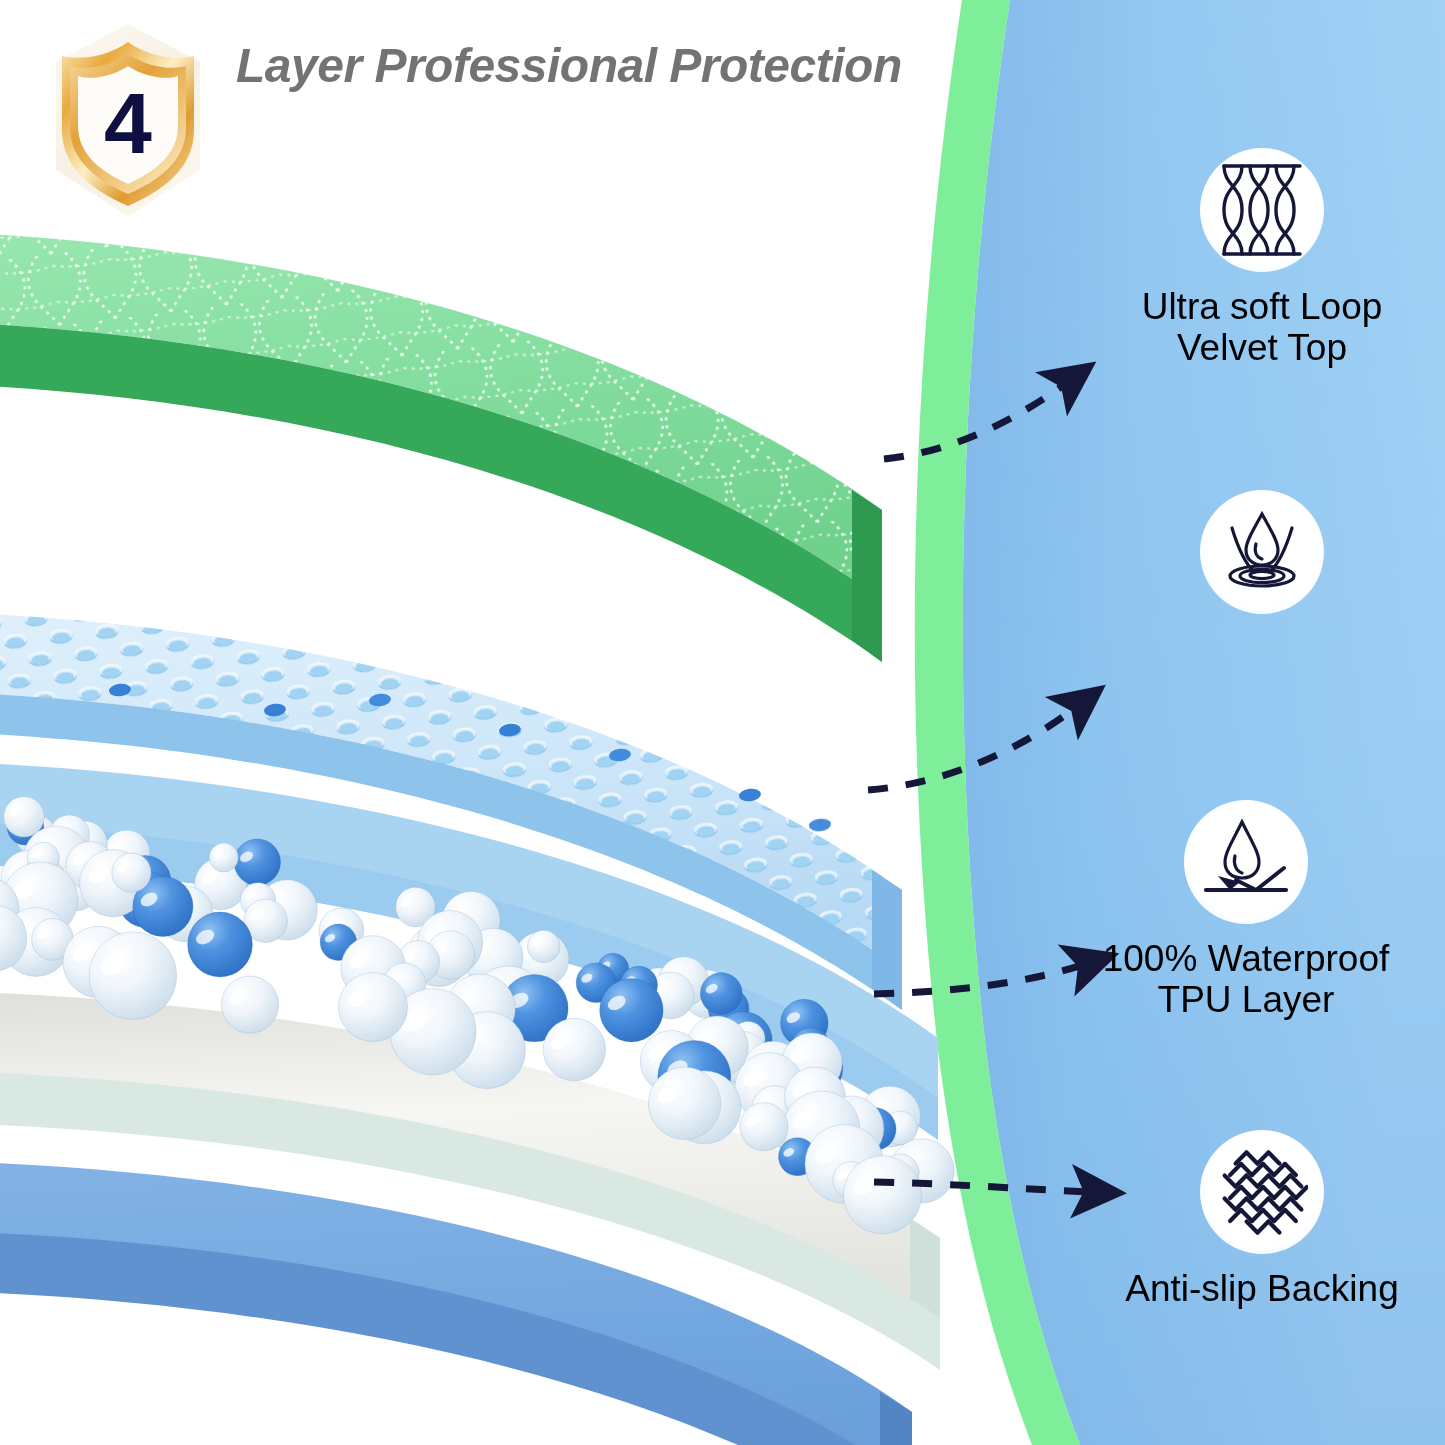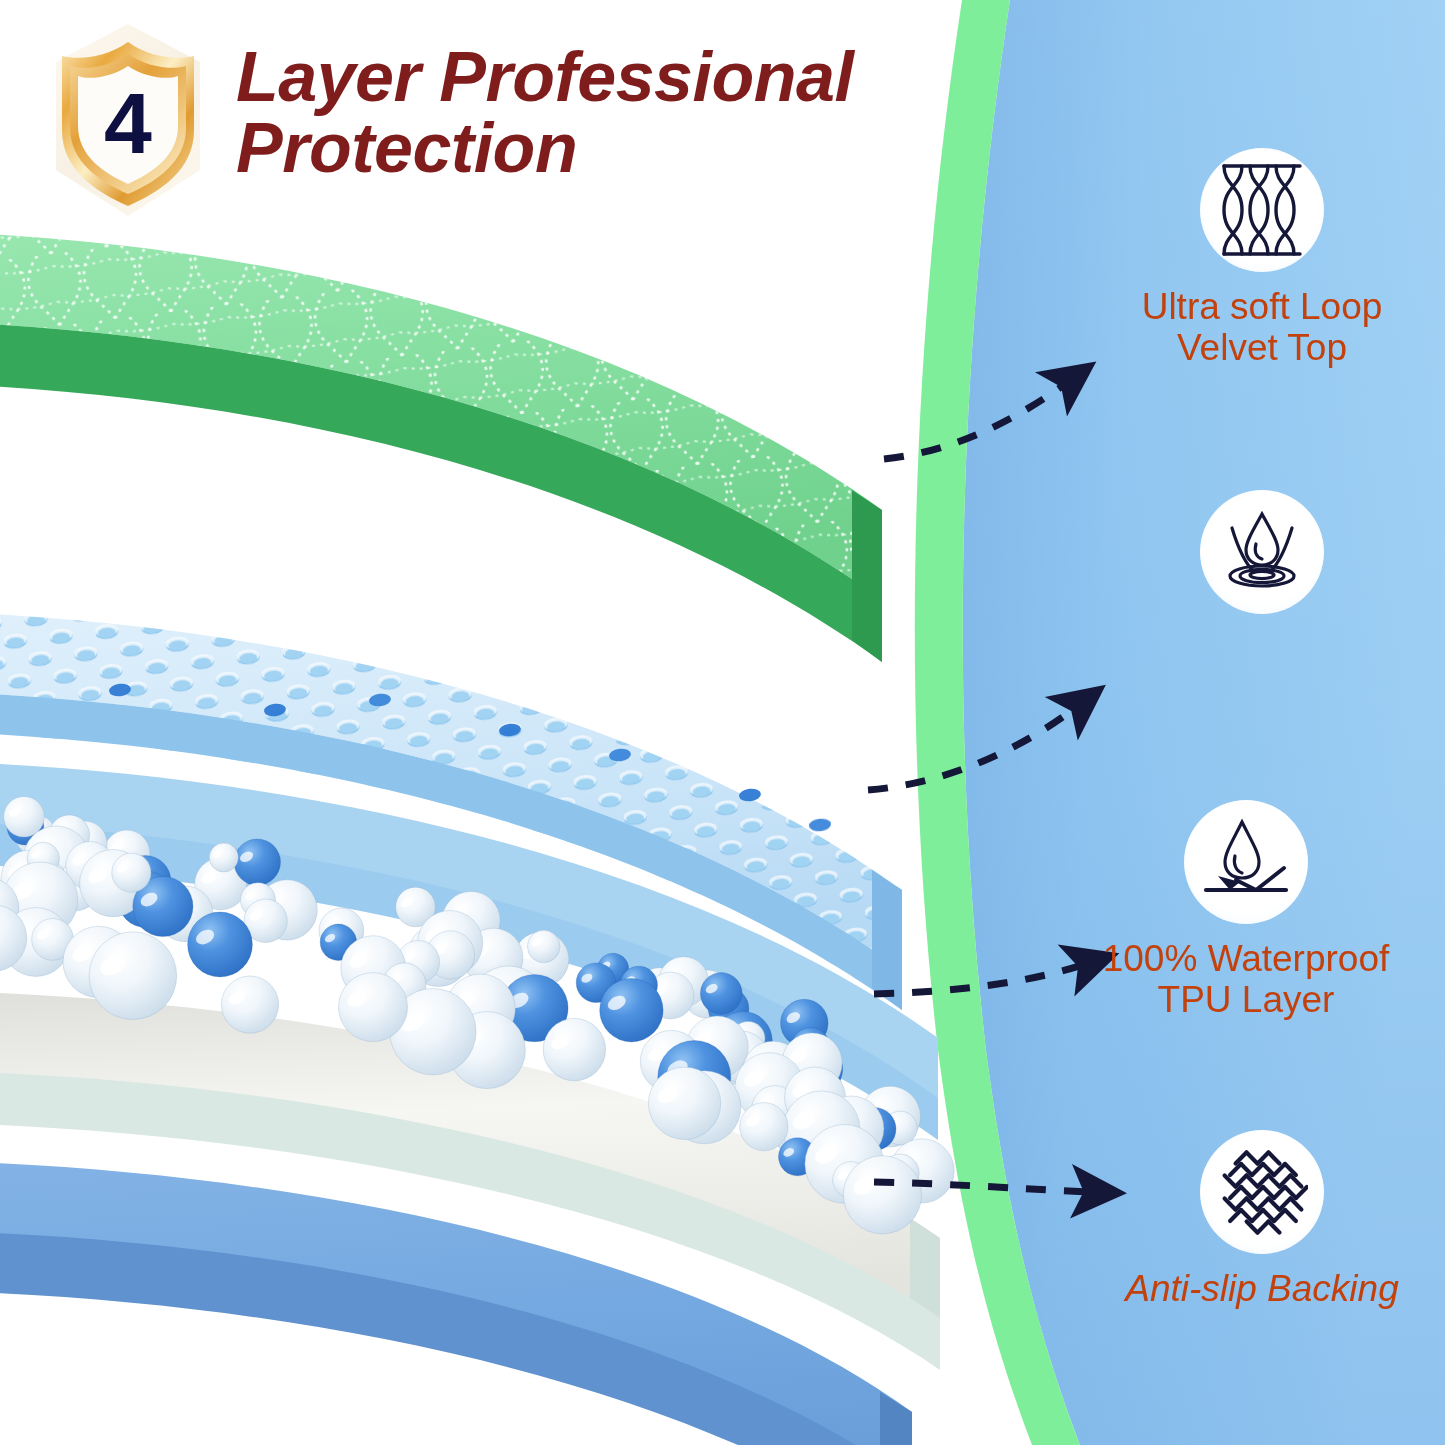--- a/index.html
+++ b/index.html
@@ -22,25 +22,25 @@
   
   #right-panel {
     left: 0; top: 0; width: 1445px; height: 1445px;
     pointer-events: none;
   }
   
   #title-block {
     left: 236px; top: 42px; width: 700px;
   }
   #title-text {
-    font-size: 70px;
+    font-size: 48px;
     font-weight: bold;
     font-style: italic;
     line-height: 1.02;
-    color: #7f1d1d;
+    color: #737373;
     letter-spacing: -0.5px;
   }
   #shield-badge {
     left: 28px; top: 18px; width: 200px; height: 205px;
   }
   #shield-num {
     position: absolute;
     left: 0; top: 0; width: 200px; height: 205px;
     display: flex; align-items: center; justify-content: center;
     font-size: 86px;
@@ -58,28 +58,28 @@
   .feature-icon-wrap {
     width: 124px; height: 124px;
     margin: 0 auto 14px auto;
     border-radius: 50%;
     background: radial-gradient(circle at 50% 46%, #ffffff 0%, #ffffff 62%, rgba(255,255,255,0.92) 78%, rgba(255,255,255,0.45) 91%, rgba(255,255,255,0.0) 100%);
     display: flex; align-items: center; justify-content: center;
   }
   .feature-label {
     font-size: 37px;
     line-height: 1.12;
-    color: #c2410c;
+    color: #000000;
     white-space: pre-line;
   }
 
   #feat0 { left: 1092px; top: 148px; }
   #feat1 { left: 1092px; top: 490px; }
   #feat2 { left: 1076px; top: 800px; }
-  #feat3 { left: 1092px; top: 1130px; font-style: italic; }
+  #feat3 { left: 1092px; top: 1130px; }
 </style>
 </head>
 <body>
 
 <div id="stage">
 
   <svg id="right-panel" class="abs" width="1445" height="1445" viewBox="0 0 1445 1445">
     <defs>
       <linearGradient id="panelGrad" x1="0" y1="0" x2="1" y2="0.25">
         <stop offset="0%" stop-color="#6FA8E2"></stop>

